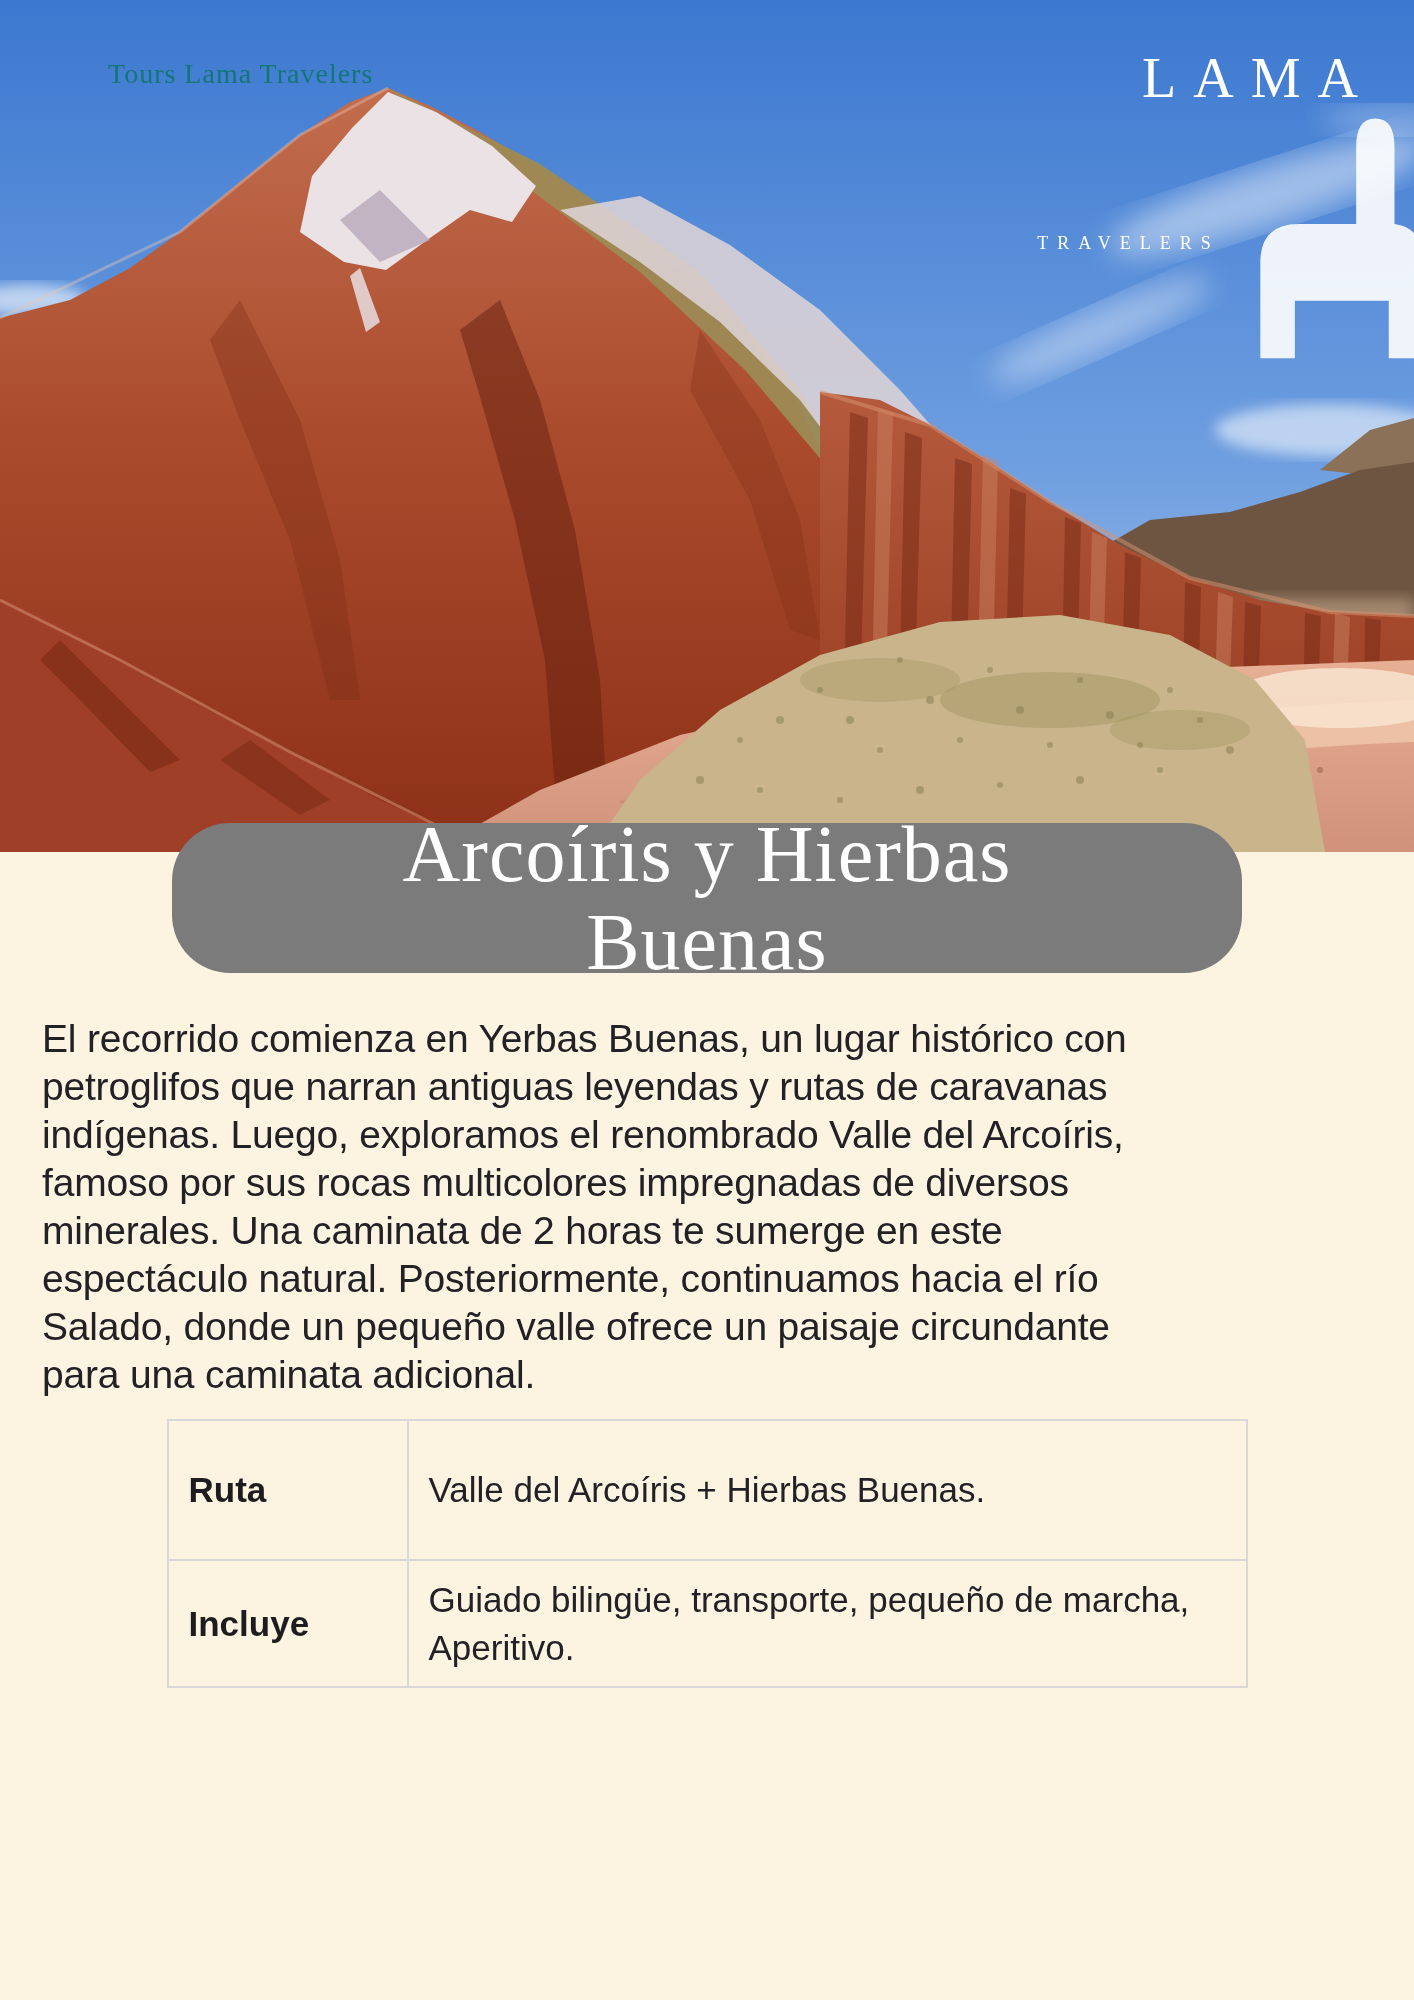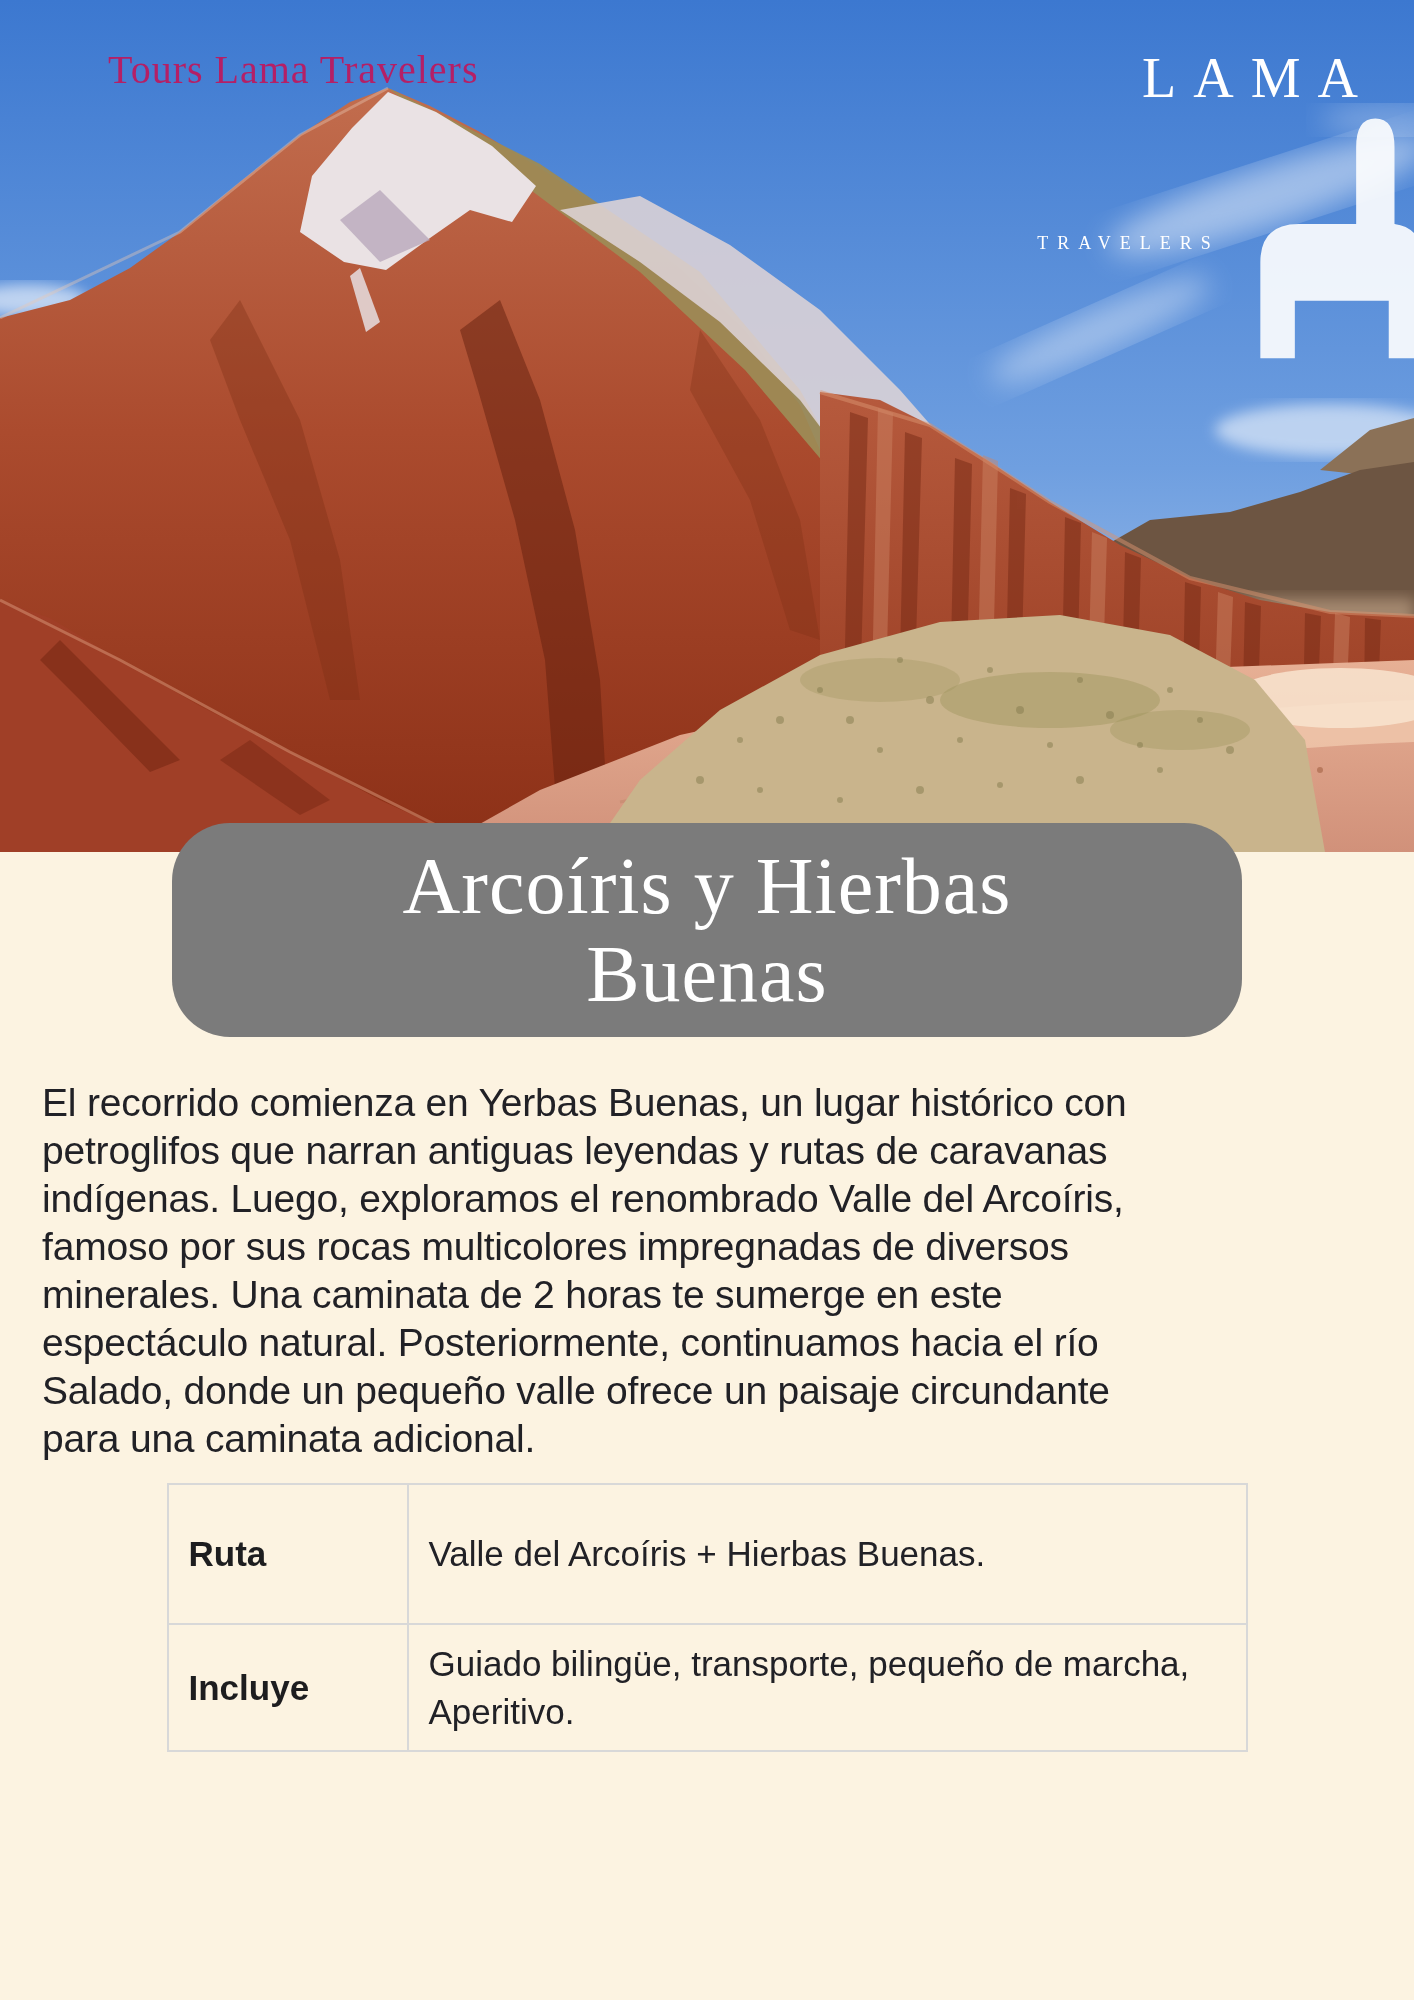--- a/index.html
+++ b/index.html
@@ -20,44 +20,44 @@
     overflow:hidden;
   }
   
   .hero{
     position:relative;
     width:1414px;height:852px;
     overflow:hidden;
   }
   .hero svg{display:block;width:100%;height:100%;}
   .watermark{
-    position:absolute;left:108px;top:46px;
+    position:absolute;left:108px;top:58px;
     font-family:"Liberation Serif",serif;
-    font-size:40px;color:#be185d;opacity:.92;
+    font-size:28px;color:#0f766e;opacity:.92;
     letter-spacing:1px;white-space:nowrap;
   }
   .brand{
     position:absolute;left:1125px;top:49px;width:230px;
     text-align:center;color:#ffffff;
     font-family:"Liberation Serif",serif;
   }
   .brand-name{
     font-size:56px;line-height:58px;font-weight:400;
     letter-spacing:17px;text-indent:17px;
   }
   .brand-sub{
     margin-top:2px;
     font-size:18px;letter-spacing:9px;text-indent:9px;
     display:flex;align-items:center;justify-content:center;gap:2px;
   }
   .llama-mark{width:11px;height:13px;opacity:.9;flex:0 0 auto;}
   
   .title-banner{
     position:relative;
-    width:1070px;height:214px;
+    width:1070px;height:150px;
     margin:-29px auto 0 auto;
     background:var(--banner);
     border-radius:58px;
     display:flex;align-items:center;justify-content:center;
     z-index:3;
   }
   .page-title{
     font-family:"Liberation Serif",serif;
     font-weight:400;
     font-size:80px;line-height:88px;

